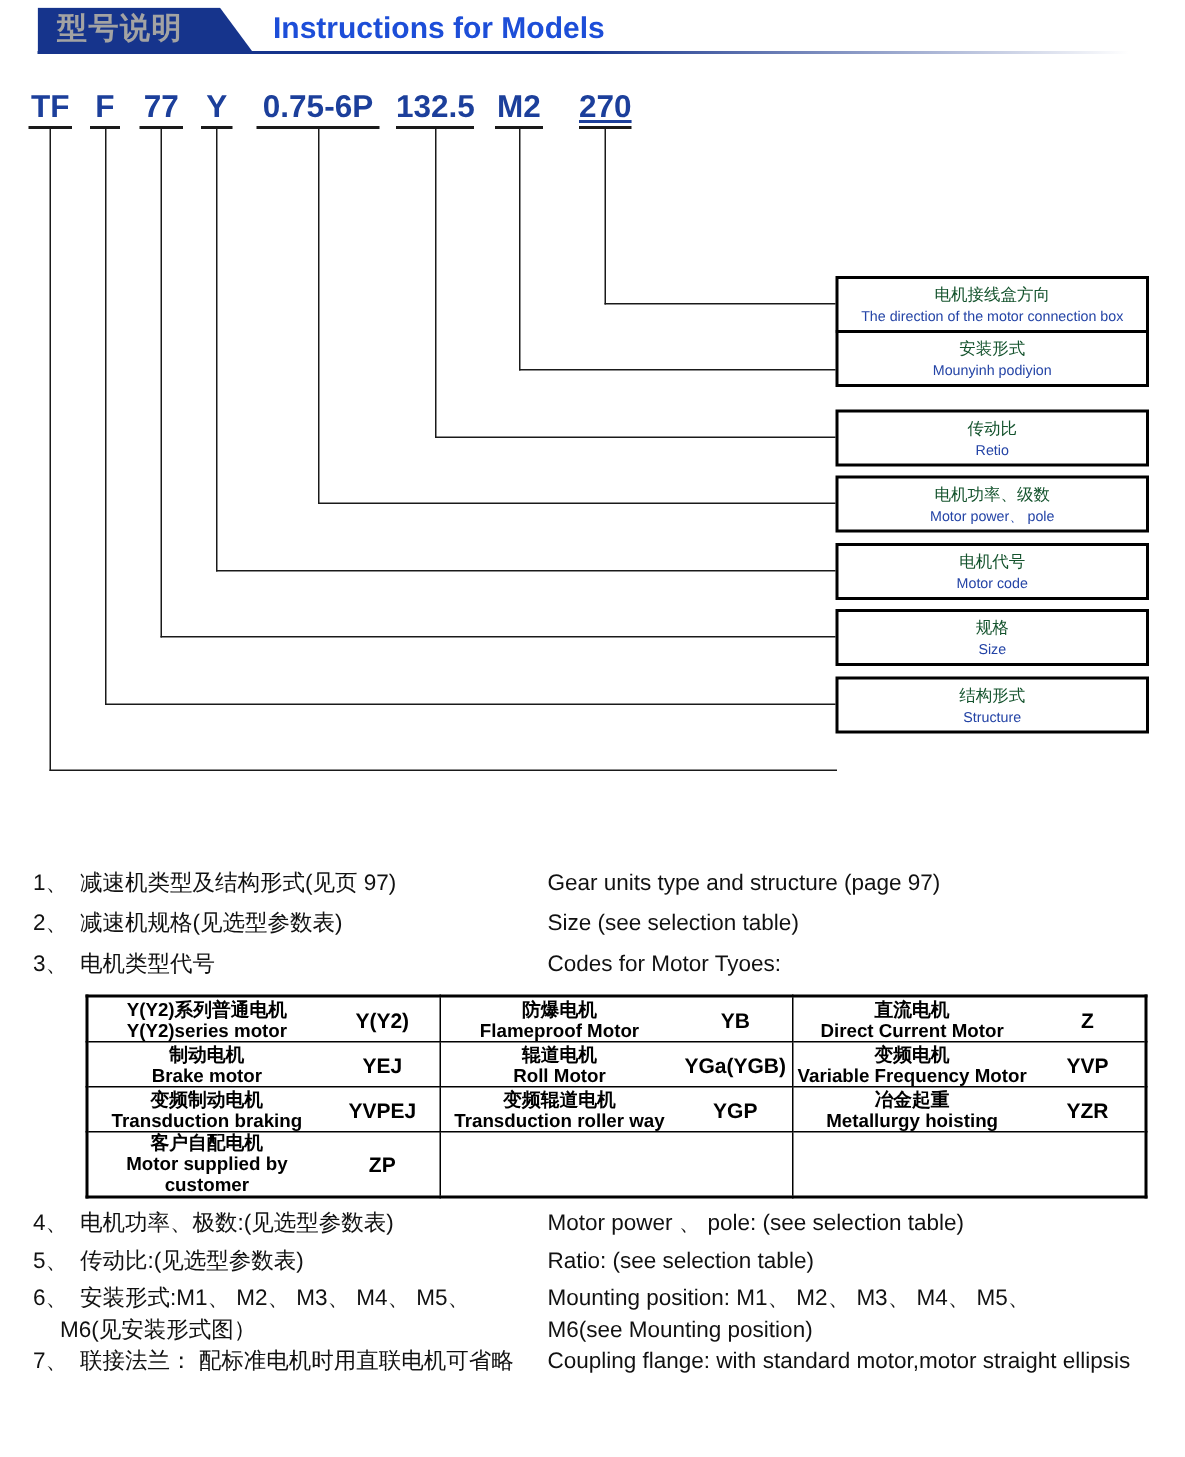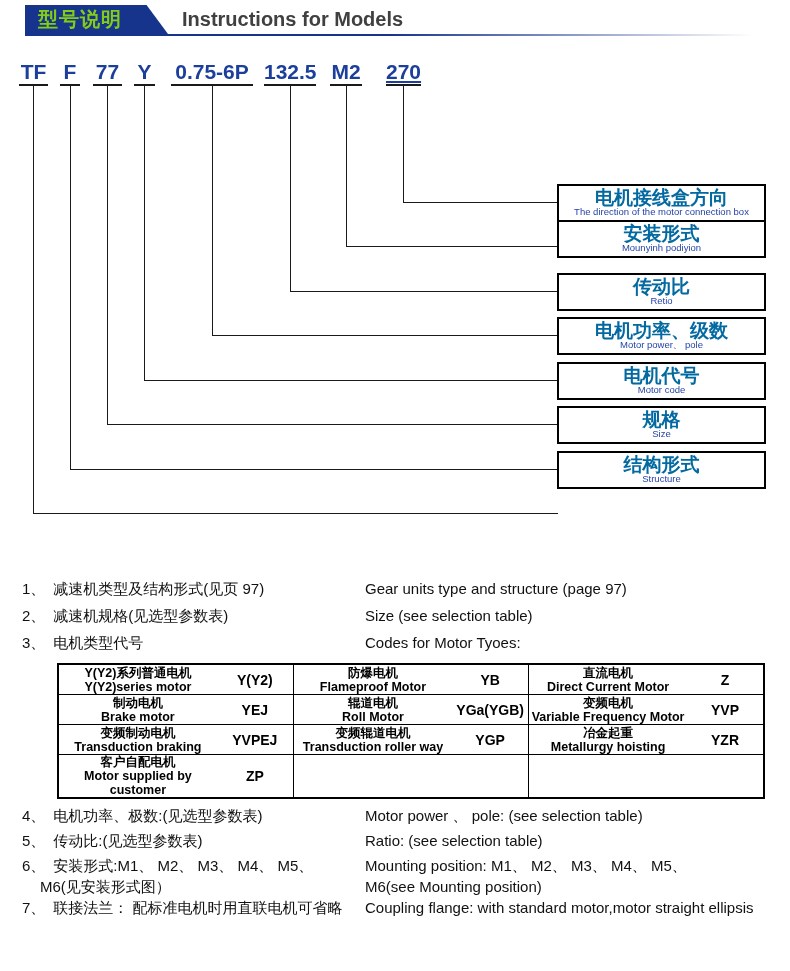--- a/index.html
+++ b/index.html
@@ -3,49 +3,49 @@
 <meta charset="utf-8">
 <style>
   html,body{margin:0;padding:0;background:#ffffff;}
   #page{
     position:relative;width:790px;height:971px;background:#ffffff;overflow:hidden;
     font-family:"Liberation Sans","DejaVu Sans",sans-serif;color:#111;
   }
   
   .hdr-badge{
     position:absolute;left:25px;top:5px;width:143px;height:29px;
-    background:#16348c;color:#84cc16;font-size:20px;font-weight:bold;
+    background:#16348c;color:#a3a3a3;font-size:20px;font-weight:bold;
     line-height:29px;padding-left:13px;box-sizing:border-box;
     clip-path:polygon(0 0,85% 0,100% 100%,0 100%);
     letter-spacing:1px;
   }
   .hdr-title{
     position:absolute;left:182px;top:5px;height:29px;line-height:29px;
-    color:#404040;font-size:20px;font-weight:bold;
+    color:#1d4ed8;font-size:20px;font-weight:bold;
   }
   .hdr-rule{
     position:absolute;left:25px;top:34px;width:728px;height:2px;
     background:linear-gradient(90deg,#16348c 0%,#16348c 50%,rgba(22,52,140,0) 100%);
   }
   
   .seg{
     position:absolute;top:59px;height:25px;line-height:25px;text-align:center;
     color:#1c3f9b;font-size:21px;font-weight:bold;
     border-bottom:2px solid #1a1a1a;white-space:nowrap;
   }
   
   .vline{position:absolute;width:1px;background:#1a1a1a;}
   .hline{position:absolute;height:1px;background:#1a1a1a;}
   
   .callout{
     position:absolute;left:557px;width:209px;height:38px;box-sizing:border-box;
     border:2px solid #000;background:#fff;text-align:center;
     display:flex;flex-direction:column;justify-content:center;
   }
-  .callout .zh{color:#0369a1;font-size:19px;font-weight:bold;line-height:17px;white-space:nowrap;}
+  .callout .zh{color:#14532d;font-size:11px;font-weight:normal;line-height:17px;white-space:nowrap;}
   .callout .en{color:#2444a6;font-size:9.5px;line-height:11px;white-space:nowrap;}
   
   .note-row{position:absolute;left:0;width:790px;height:20px;font-size:15px;line-height:20px;color:#111;}
   .note-zh{position:absolute;left:22px;white-space:nowrap;}
   .note-zh.cont{left:40px;}
   .note-en{position:absolute;left:365px;white-space:nowrap;}
   .note-no{display:inline-block;margin-right:8px;}
   
   .mtable{
     position:absolute;left:57px;top:663px;width:708px;

